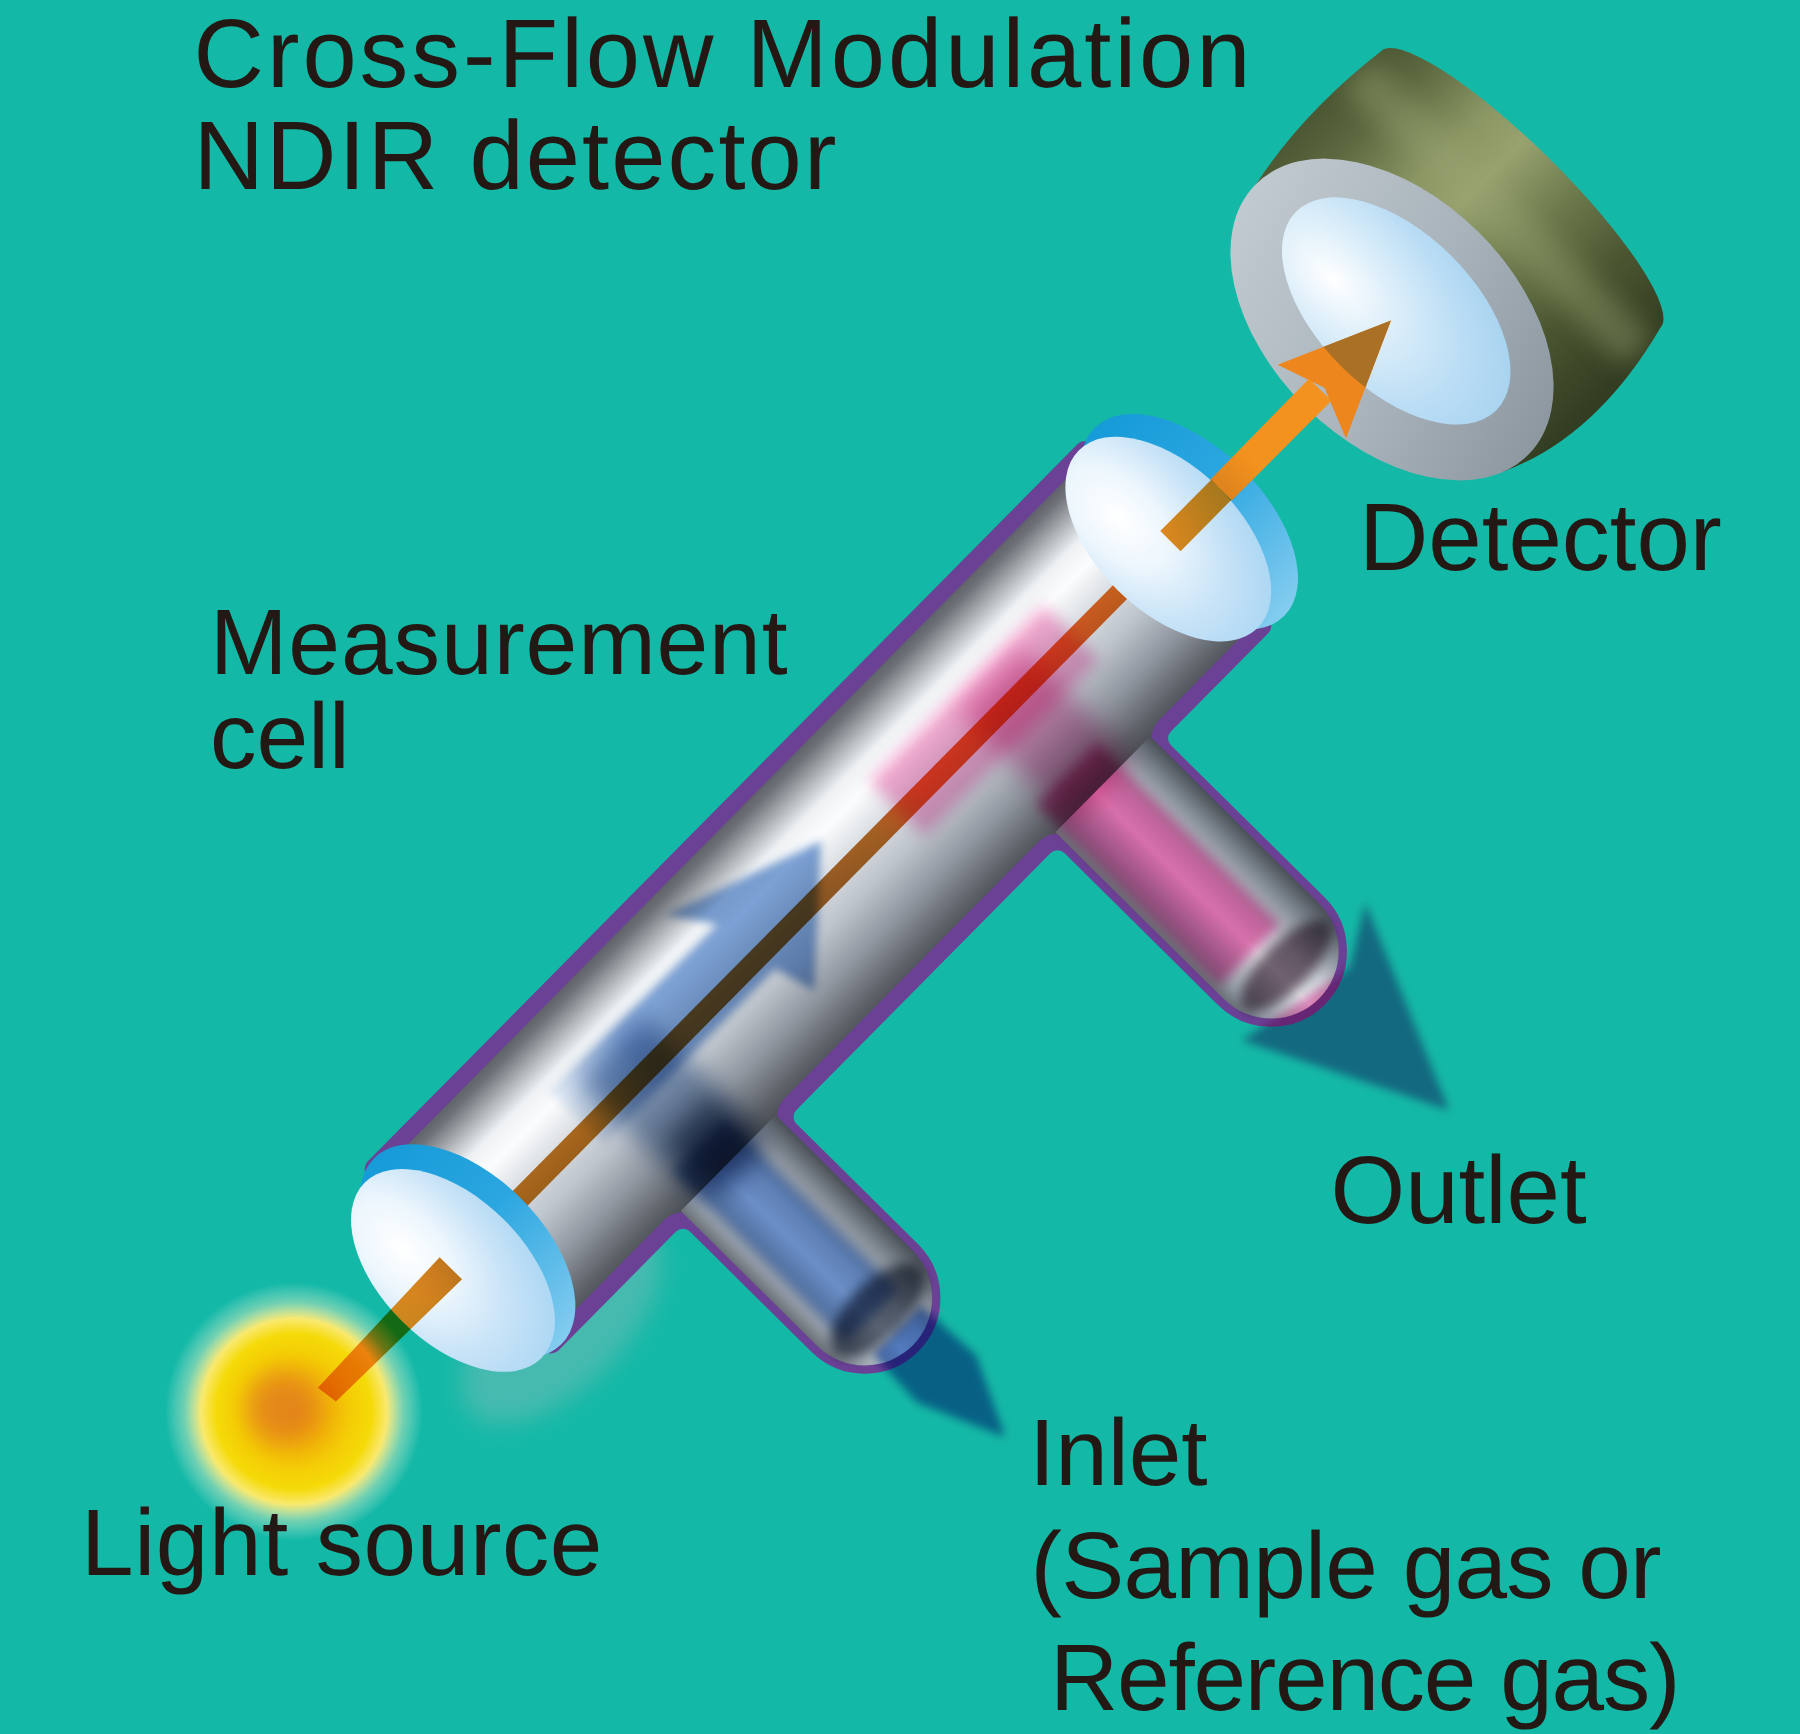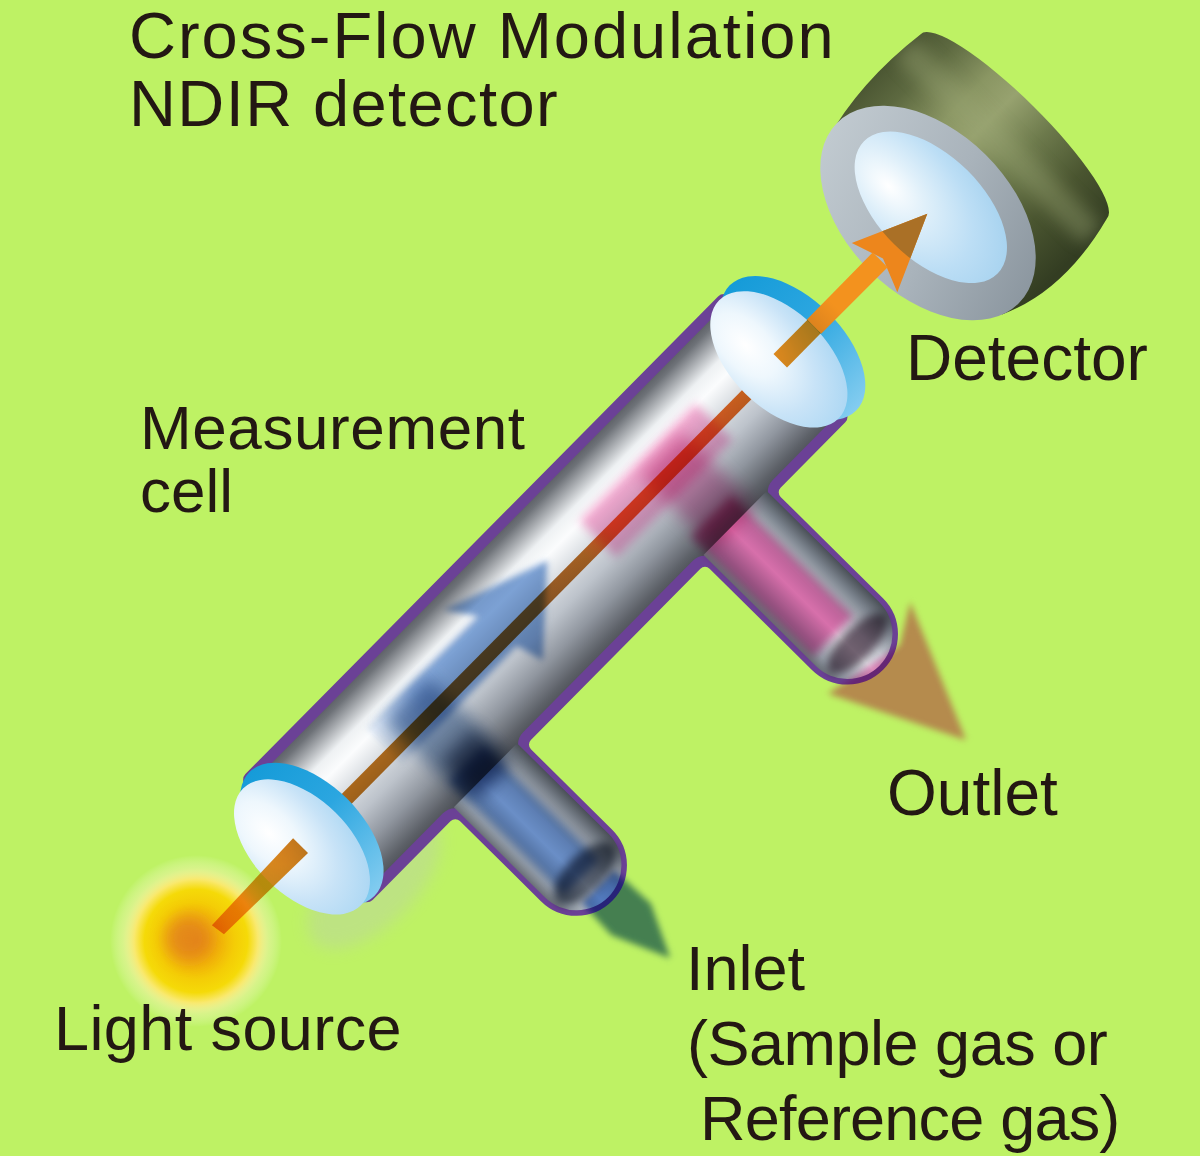--- a/index.html
+++ b/index.html
@@ -1,16 +1,16 @@
 <!DOCTYPE html>
 <html><head>
 <meta charset="utf-8">
 <style>
 html,body{margin:0;padding:0;background:#ffffff;}
-#stage{position:relative;width:1200px;height:1156px;overflow:hidden;background:#bef264;
+#stage{position:relative;width:1200px;height:1156px;overflow:hidden;background:#14b8a6;
  font-family:"Liberation Sans", sans-serif;}
 text{font-family:"Liberation Sans", sans-serif;fill:#231813;}
 .mul{mix-blend-mode:multiply;}
 </style>
 </head>
 <body>
 <div id="stage">
 <svg width="1200" height="1156" viewBox="0 0 1200 1156" xmlns="http://www.w3.org/2000/svg">
 <defs>
   <linearGradient id="cellGrad" gradientUnits="userSpaceOnUse" x1="0" y1="-84" x2="0" y2="84">

